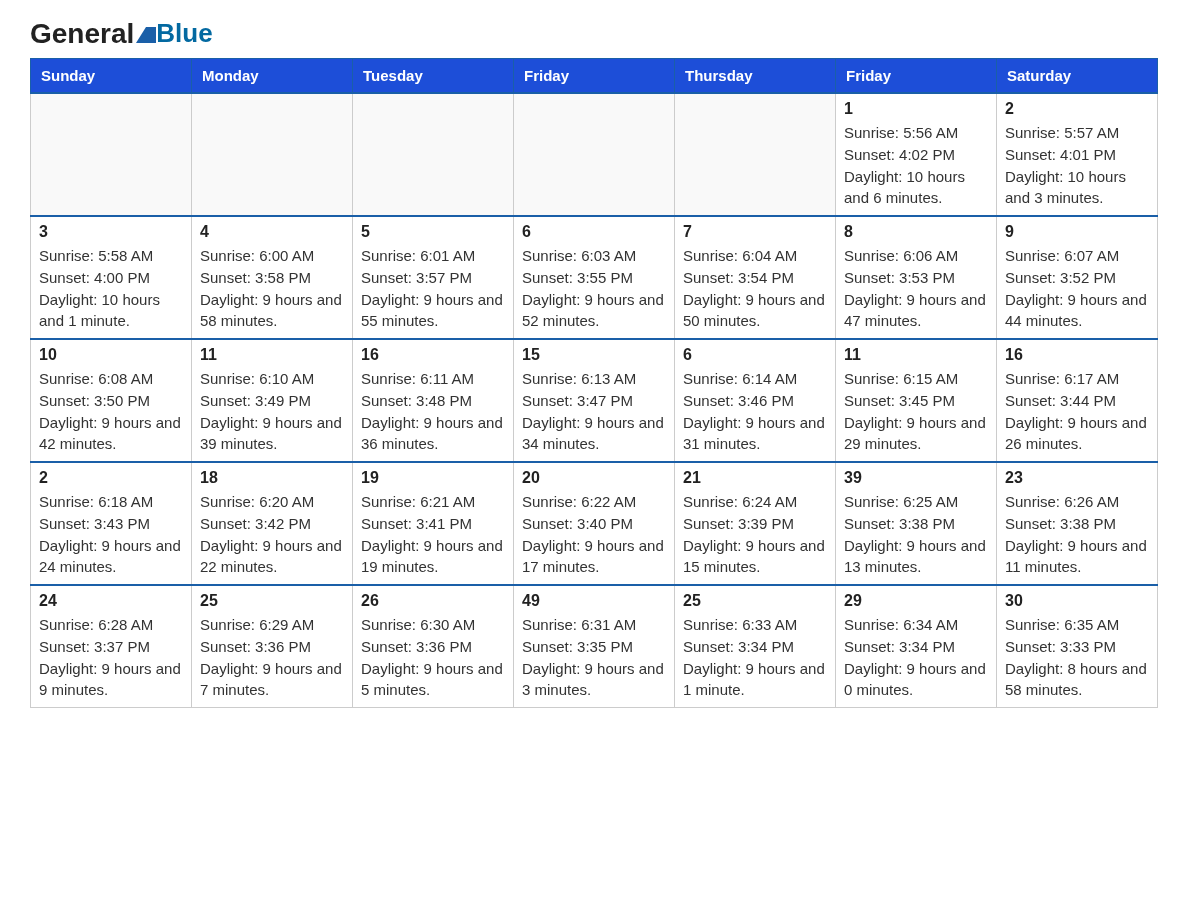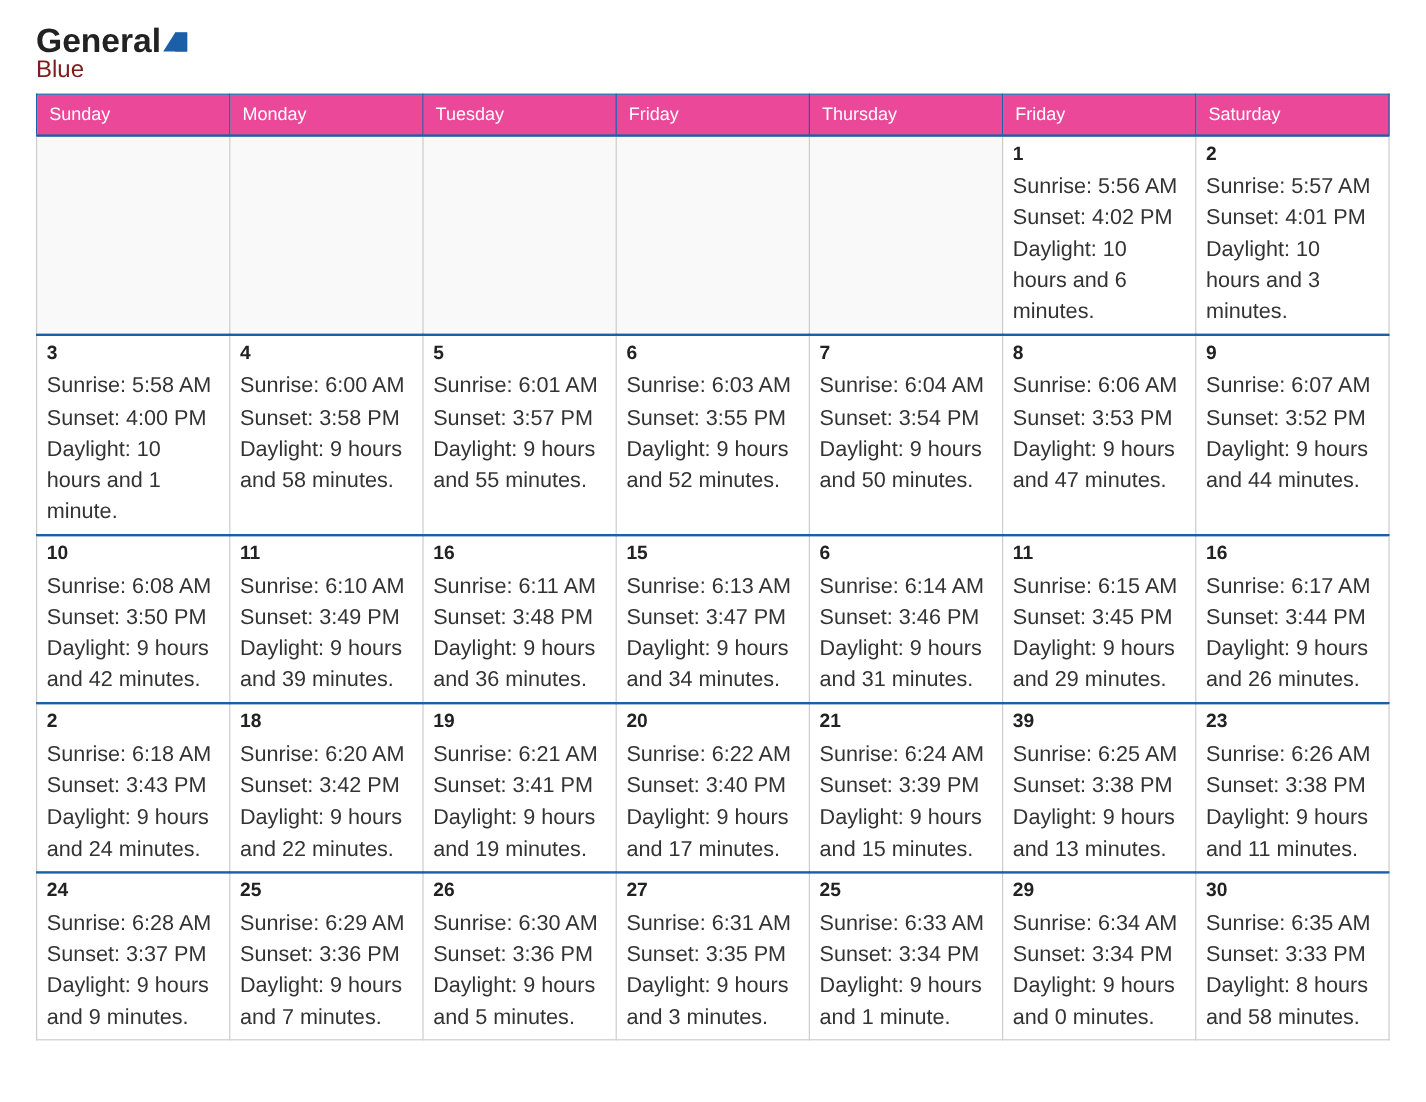--- a/index.html
+++ b/index.html
@@ -11,33 +11,32 @@
       min-height: 918px;
     }
     .header-row {
       display: flex;
       justify-content: space-between;
       align-items: flex-start;
       margin-bottom: 10px;
     }
     .logo {
       display: flex;
-      flex-direction: column;
       align-items: flex-start;
     }
     .logo-general {
       font-size: 28px;
       font-weight: bold;
       color: #222;
       line-height: 1;
     }
     .logo-blue {
-      font-size: 20px;
-      font-weight: normal;
-      color: #7f1d1d;
+      font-size: 26px;
+      font-weight: bold;
+      color: #0369a1;
       line-height: 1;
       display: flex;
       align-items: center;
       gap: 3px;
     }
     .logo-triangle {
       width: 0;
       height: 0;
       border-left: 10px solid transparent;
       border-right: 10px solid #1a5fa8;
@@ -58,24 +57,24 @@
       font-size: 22px;
       color: #222;
       margin-top: 4px;
     }
     .calendar {
       width: 100%;
       border-collapse: collapse;
       margin-top: 10px;
     }
     .calendar thead th {
-      background-color: #ec4899;
+      background-color: #1d4ed8;
       color: #fff;
       font-size: 15px;
-      font-weight: normal;
+      font-weight: bold;
       padding: 8px 10px;
       text-align: left;
       border: 1px solid #1a5fa8;
     }
     .calendar tbody td {
       vertical-align: top;
       border: 1px solid #ccc;
       padding: 6px 8px;
       width: calc(100% / 7);
       min-height: 100px;
@@ -87,21 +86,21 @@
     }
     .calendar tbody td .day-num {
       font-size: 16px;
       font-weight: bold;
       color: #222;
       display: block;
       margin-bottom: 4px;
     }
     .calendar tbody td .sun-info {
       color: #333;
-      font-size: 18px;
+      font-size: 15px;
       line-height: 1.45;
     }
     .calendar tbody td.empty {
       background: #f9f9f9;
     }
   </style>
 </head>
 <body>
 
 <div class="header-row">
@@ -240,21 +239,21 @@
         </td>
         <td>
           <span class="day-num">25</span>
           <div class="sun-info">Sunrise: 6:29 AM<br>Sunset: 3:36 PM<br>Daylight: 9 hours and 7 minutes.</div>
         </td>
         <td>
           <span class="day-num">26</span>
           <div class="sun-info">Sunrise: 6:30 AM<br>Sunset: 3:36 PM<br>Daylight: 9 hours and 5 minutes.</div>
         </td>
         <td>
-          <span class="day-num">27</span>
+          <span class="day-num">49</span>
           <div class="sun-info">Sunrise: 6:31 AM<br>Sunset: 3:35 PM<br>Daylight: 9 hours and 3 minutes.</div>
         </td>
         <td>
           <span class="day-num">25</span>
           <div class="sun-info">Sunrise: 6:33 AM<br>Sunset: 3:34 PM<br>Daylight: 9 hours and 1 minute.</div>
         </td>
         <td>
           <span class="day-num">29</span>
           <div class="sun-info">Sunrise: 6:34 AM<br>Sunset: 3:34 PM<br>Daylight: 9 hours and 0 minutes.</div>
         </td>

